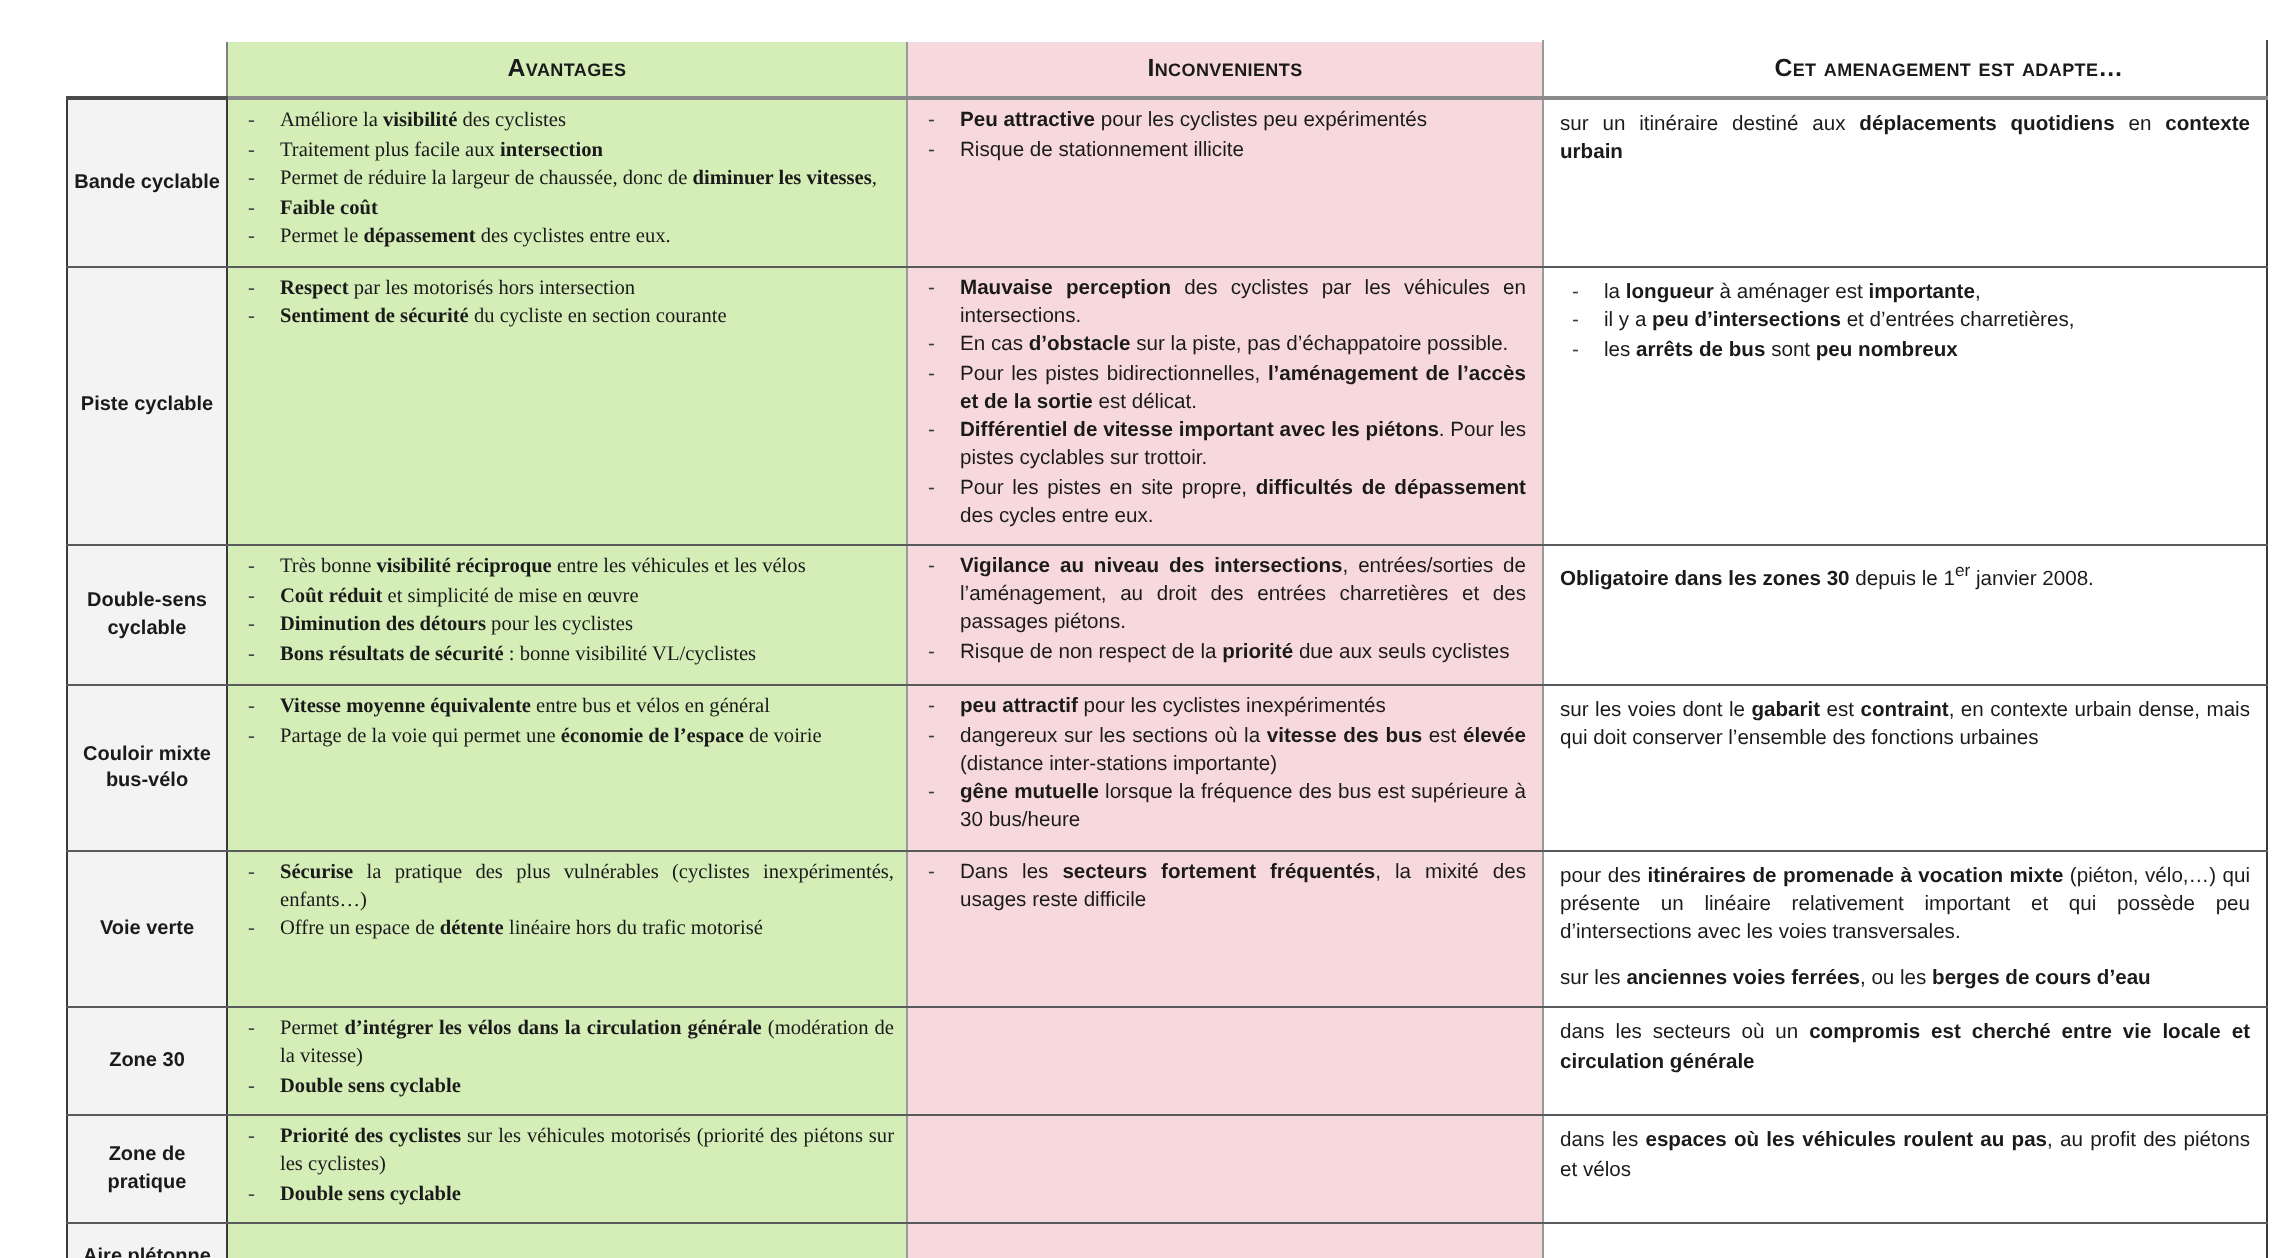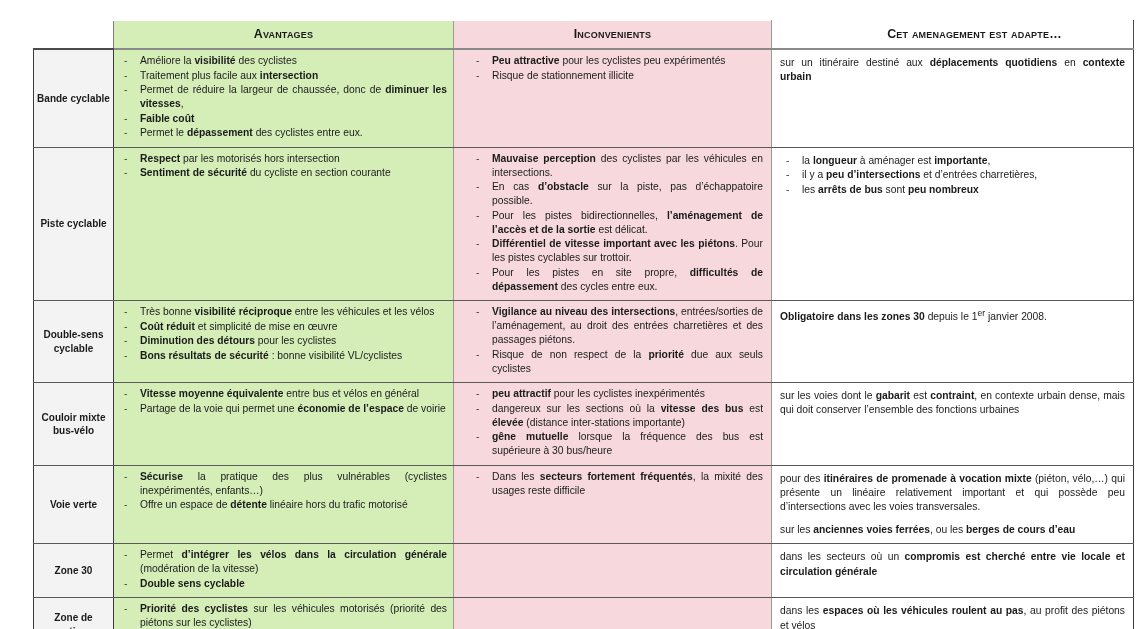--- a/index.html
+++ b/index.html
@@ -70,24 +70,25 @@
     font-size: 10px;
     line-height: 1.32;
     padding: 4px 3px;
     border-left: 1.6px solid #3a3a3a;
     border-right: 1.6px solid #3a3a3a;
   }
   td.c-adv {
     background: #d5eeb8;
     padding: 4px 6px 6px 4px;
     border-right: 1px solid #9a9a9a;
+    font-family: Liberation Serif, serif;
   }
   td.c-inc {
     background: #f7d9dd;
-    padding: 4px 8px 6px 16px;
+    padding: 4px 8px 6px 4px;
     border-right: 1px solid #9a9a9a;
   }
   td.c-fit {
     background: #ffffff;
     padding: 6px 8px 6px 8px;
     border-right: 1.6px solid #3a3a3a;
   }
 
   
   ul.bl {

